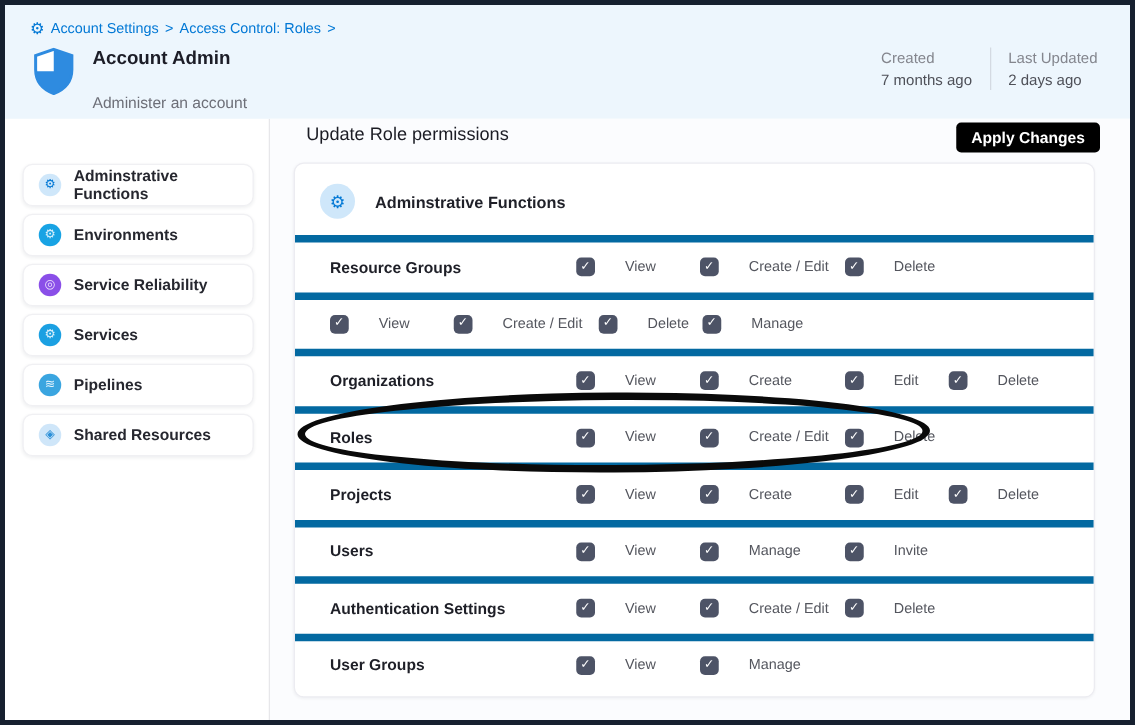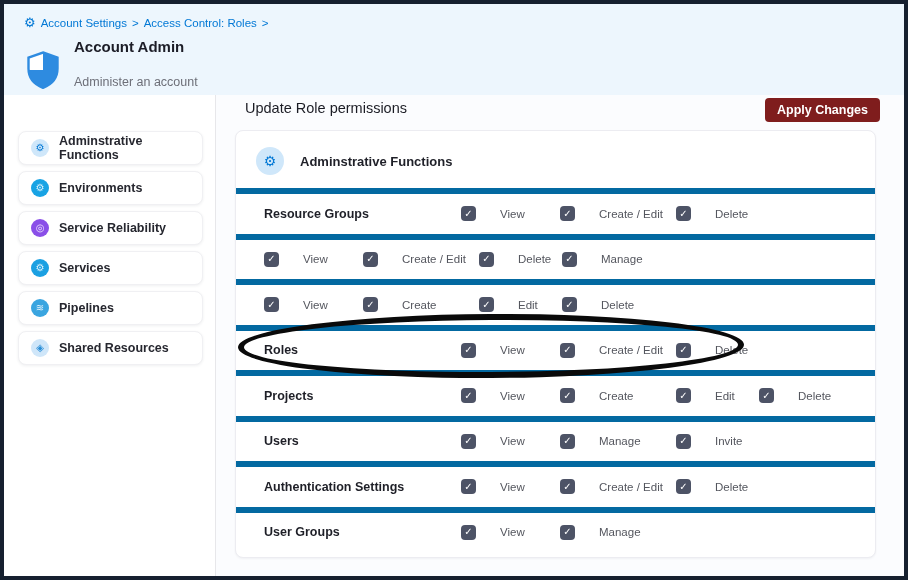--- a/index.html
+++ b/index.html
@@ -12,21 +12,21 @@
   }
 
   
   .hdr{
     height:91px; background:#edf6fd; padding:12px 20px 0 20px; position:relative;
   }
   .crumbs{ display:flex; align-items:center; gap:5px; font-size:11.5px; color:#0278d5; }
   .crumbs .gear{ font-size:13px; line-height:1; color:#0278d5; }
   .crumb-link{ cursor:pointer;text-align:right; }
   .crumb-sep{ color:#0278d5; }
-  .hdr-main{ display:flex; align-items:flex-end; gap:14px; margin-top:9px; margin-left:2px; }
+  .hdr-main{ display:flex; align-items:flex-start; gap:14px; margin-top:9px; margin-left:2px; }
   .shield{ width:34px; height:38px; flex:0 0 auto; }
   .hdr-title{ font-size:15px; font-weight:700; color:#1c1d27; }
   .hdr-sub{ font-size:12.5px; color:#6d6f78; margin-top:20px; }
   .meta{ position:absolute; right:26px; top:34px; display:flex; align-items:center; }
   .meta-col{ display:flex; flex-direction:column; gap:4px; }
   .meta-label{ font-size:12px; color:#84868e; }
   .meta-value{ font-size:12px; color:#4e5058; }
   .meta-div{ width:1px; height:34px; background:#d4dae2; margin:0 14px; }
 
   
@@ -48,21 +48,21 @@
   }
   .side-label{ font-size:12.5px; font-weight:600; color:#26272f; }
 
   .main{ flex:1; background:#fbfcfe; position:relative; }
   .main-title{
     font-size:14.5px; font-weight:400; color:#1b1c24;
     margin:5px 0 0 29px;
   }
   .apply-btn{
     position:absolute; top:3px; right:24px;
-    background:#7f1d1d; color:#fff; border:none; border-radius:4px;
+    background:#000000; color:#fff; border:none; border-radius:4px;
     font-family:"Liberation Sans", sans-serif;
     font-size:12.5px; font-weight:700; padding:5px 12px; cursor:pointer;
   }
 
   
   .card{
     margin:14px 28px 0 19px; height:428px;
     background:#fff; border:1px solid #ececf1; border-radius:8px;
     box-shadow:0 1px 2px rgba(35,40,60,.05); overflow:hidden;
   }
@@ -117,20 +117,31 @@
         <path d="M17 1.5 L31.5 6.5 V17.5 C31.5 27 25.5 33.5 17 36.8 C8.5 33.5 2.5 27 2.5 17.5 V6.5 Z" fill="#2e8be0"></path>
         <rect x="2" y="1" width="15" height="18" fill="#ffffff" clip-path="url(#shieldClip)"></rect>
         <path d="M17 1.5 L31.5 6.5 V17.5 C31.5 27 25.5 33.5 17 36.8 C8.5 33.5 2.5 27 2.5 17.5 V6.5 Z" fill="none" stroke="#2e8be0" stroke-width="2.4"></path>
       </svg>
       <div>
         <div class="hdr-title">Account Admin</div>
         <div class="hdr-sub">Administer an account</div>
       </div>
     </div>
 
+    <div class="meta">
+      <div class="meta-col">
+        <span class="meta-label">Created</span>
+        <span class="meta-value">7 months ago</span>
+      </div>
+      <div class="meta-div"></div>
+      <div class="meta-col">
+        <span class="meta-label">Last Updated</span>
+        <span class="meta-value">2 days ago</span>
+      </div>
+    </div>
   </div>
 
   <div class="content">
     <div class="sidebar">
         <div class="side-card">
           <span class="circle" style="background: rgb(207, 231, 250); color: rgb(2, 120, 213);">⚙</span>
           <span class="side-label">Adminstrative Functions</span>
         </div>
         <div class="side-card">
           <span class="circle" style="background: rgb(24, 163, 228); color: rgb(216, 240, 252);">⚙</span>
@@ -191,20 +202,21 @@
               <div class="perm-cell c2">
                 <span class="checkbox">✓</span>
                 <span class="perm-label">Delete</span>
               </div>
               <div class="perm-cell c3">
                 <span class="checkbox">✓</span>
                 <span class="perm-label">Manage</span>
               </div>
             </div>
             <div class="perm-row">
+              <div class="row-name">Organizations</div>
               <div class="perm-cell c0">
                 <span class="checkbox">✓</span>
                 <span class="perm-label">View</span>
               </div>
               <div class="perm-cell c1">
                 <span class="checkbox">✓</span>
                 <span class="perm-label">Create</span>
               </div>
               <div class="perm-cell c2">
                 <span class="checkbox">✓</span>

